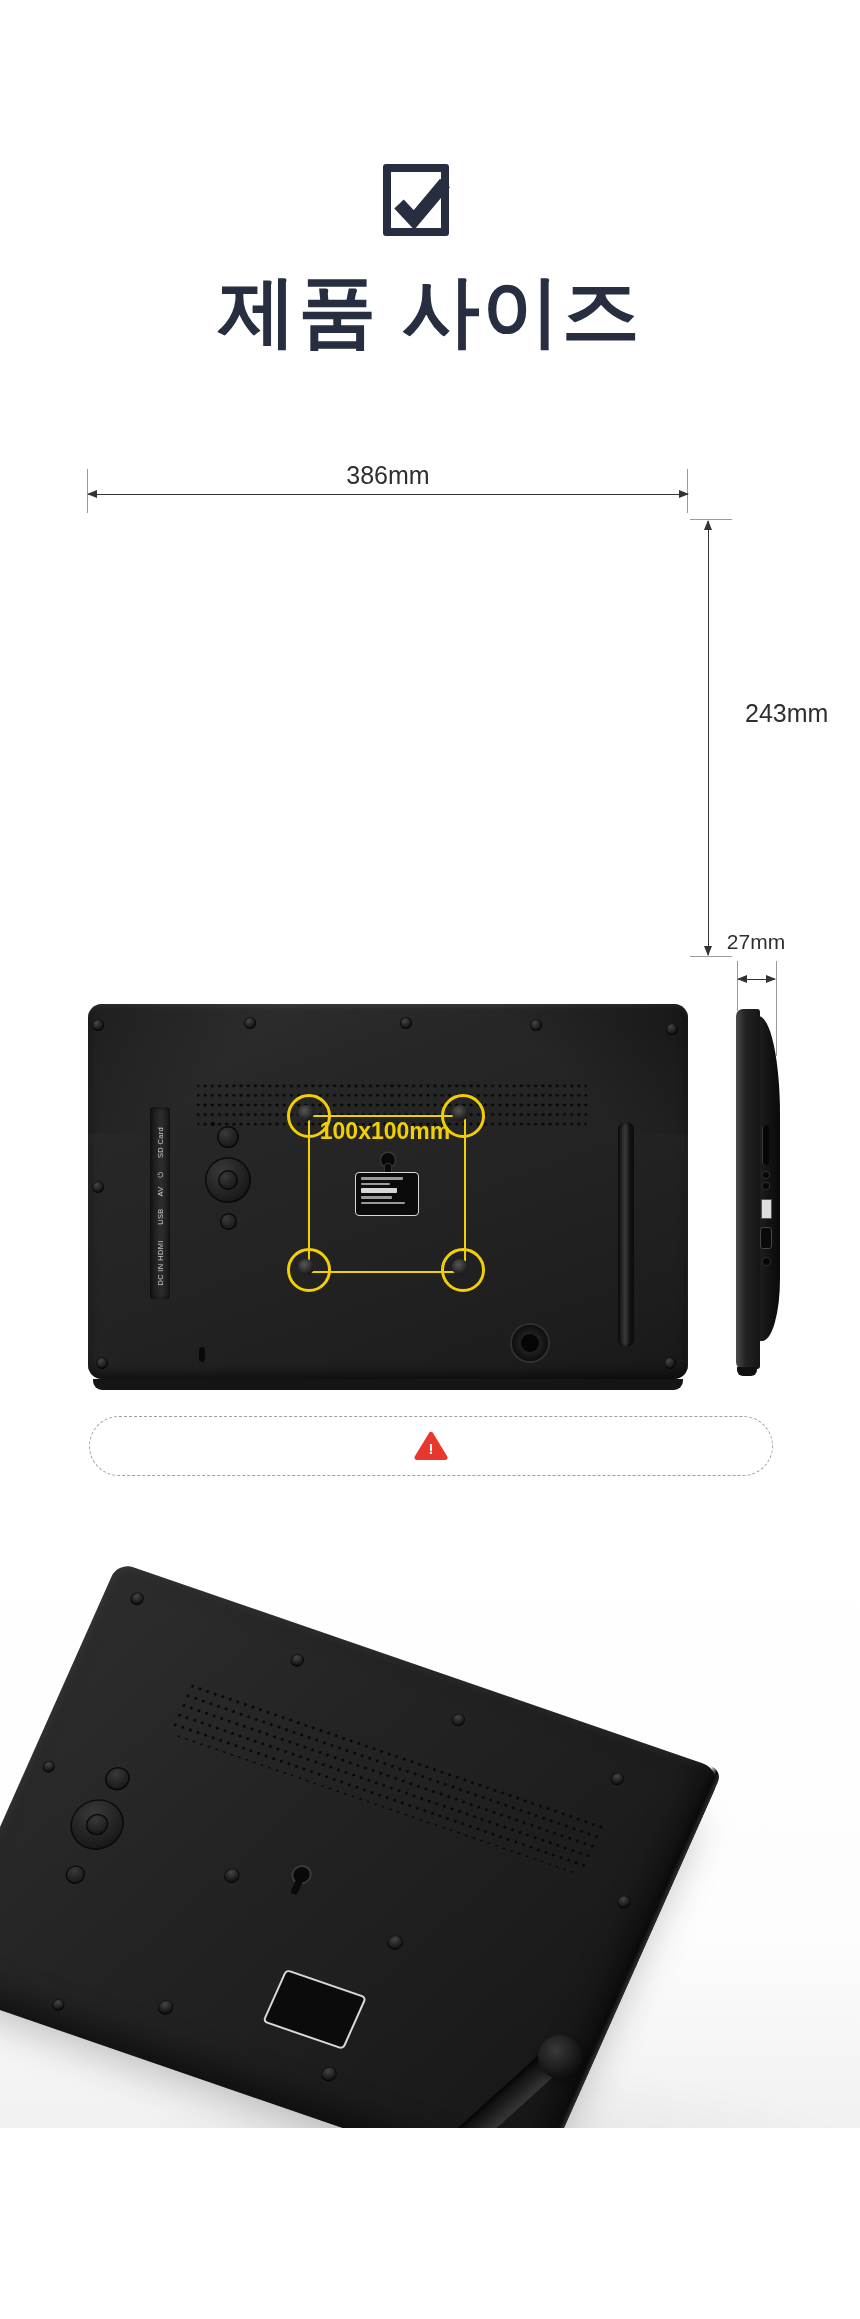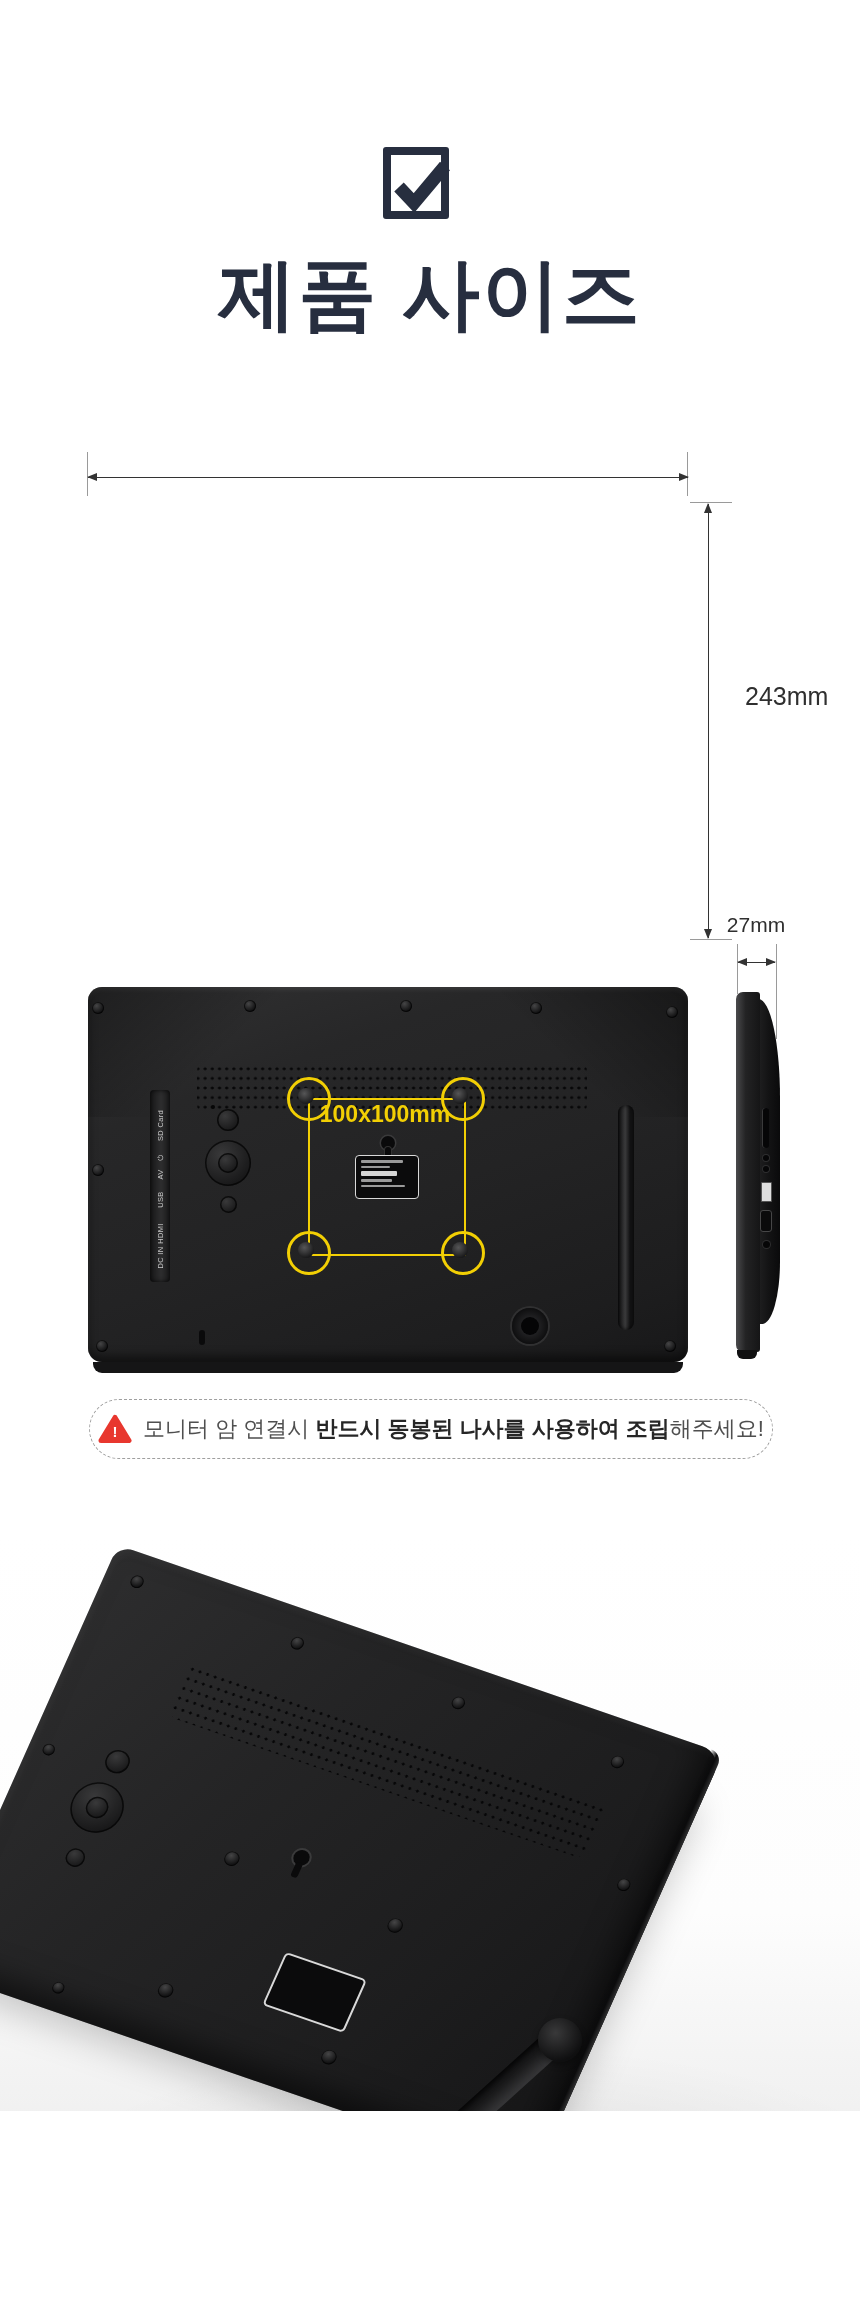--- a/index.html
+++ b/index.html
@@ -1,17 +1,17 @@
 <!DOCTYPE html>
 <html><head>
 <meta charset="utf-8">
 <style>
   html,body{margin:0;padding:0;background:#fff;}
   .page{position:relative;width:860px;height:2111px;background:#fff;overflow:hidden;
-        font-family:"Liberation Sans",sans-serif;}
+        font-family:"Liberation Sans",sans-serif;margin-top:17px;}
   .abs{position:absolute;}
 
   
   .checkbox{left:383px;top:147px;width:50px;height:56px;border:8px solid #272e3f;border-radius:3px;}
   .checkbox svg{position:absolute;left:2px;top:6px;}
   .page-title{left:0;top:243px;width:860px;text-align:center;font-size:78px;font-weight:600;
               color:#272e3f;letter-spacing:2px;}
 
   
   .hline{height:0;border-top:1.5px solid #333;}
@@ -135,20 +135,21 @@
 
 <div class="page">
 
   <div class="abs checkbox">
     <svg width="58" height="50" viewBox="0 0 58 50">
       <polyline points="6,26 21,42 52,5" fill="none" stroke="#272e3f" stroke-width="13"></polyline>
     </svg>
   </div>
   <div class="abs page-title">제품 사이즈</div>
 
+  <div class="abs dim-label" style="left:0;top:444px;width:776px;text-align:center;">386mm</div>
   <div class="abs tick-v" style="left:87px;top:452px;height:44px;"></div>
   <div class="abs tick-v" style="left:687px;top:452px;height:44px;"></div>
   <div class="abs hline" style="left:88px;top:477px;width:600px;">
     <span class="ah-l"></span>
       <span class="ah-r"></span>
   </div>
 
 
   <div class="abs tick-h" style="left:690px;top:502px;width:42px;"></div>
   <div class="abs tick-h" style="left:690px;top:939px;width:42px;"></div>
@@ -235,21 +236,20 @@
   <div class="abs groove"></div>
   <div class="abs stand-hole-outer"></div>
   <div class="abs stand-hole-inner"></div>
   <div class="abs bottom-slot"></div>
 
   <div class="abs warning-box">
     <svg width="34" height="30" viewBox="0 0 34 30">
       <path d="M17 3.5 L31 26.5 H3 Z" fill="#e8372e" stroke="#e8372e" stroke-width="5" stroke-linejoin="round"></path>
       <text x="17" y="23" text-anchor="middle" font-size="15" font-weight="bold" fill="#ffffff" font-family="Liberation Sans, sans-serif">!</text>
     </svg>
-    <div class="warning-text"><span>모니터 암 연결시 </span><b>반드시 동봉된 나사를 사용하여 조립</b><span>해주세요!</span></div>
   </div>
 
   <div class="abs photo">
     <div class="photo-floor-shade"></div>
 
     <div class="photo-monitor">
       <div class="photo-facet"></div>
       <div class="photo-grille"></div>
 
       <div class="screw" style="position:absolute;left:26px;top:22px;width:13px;height:13px;"></div>

